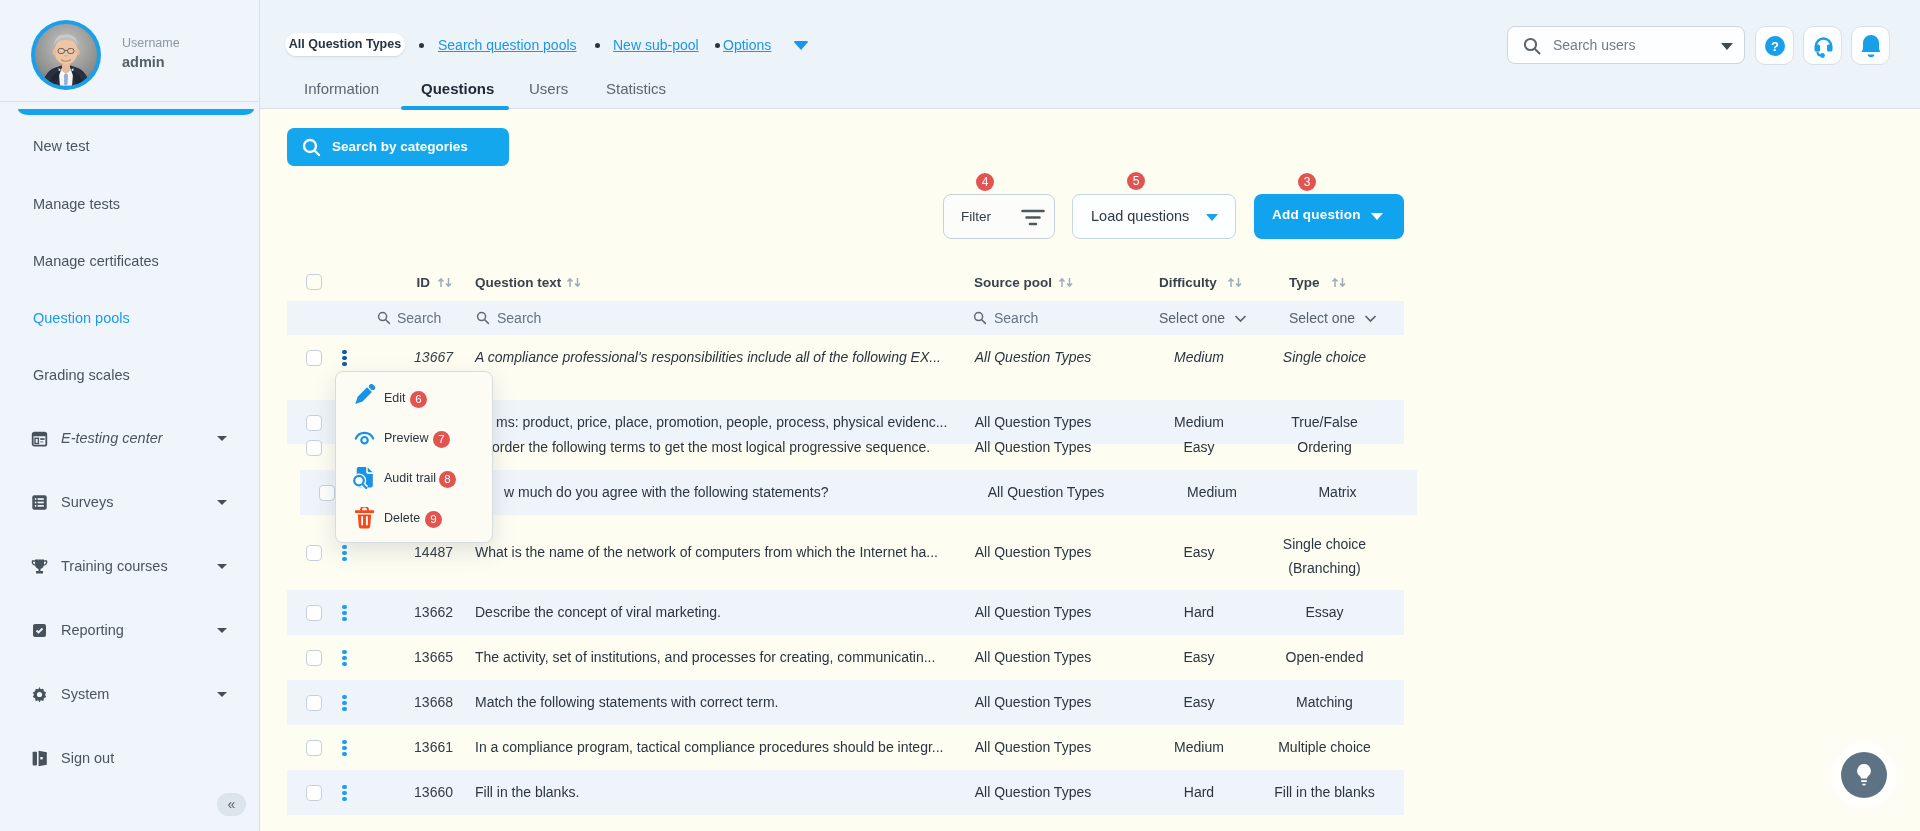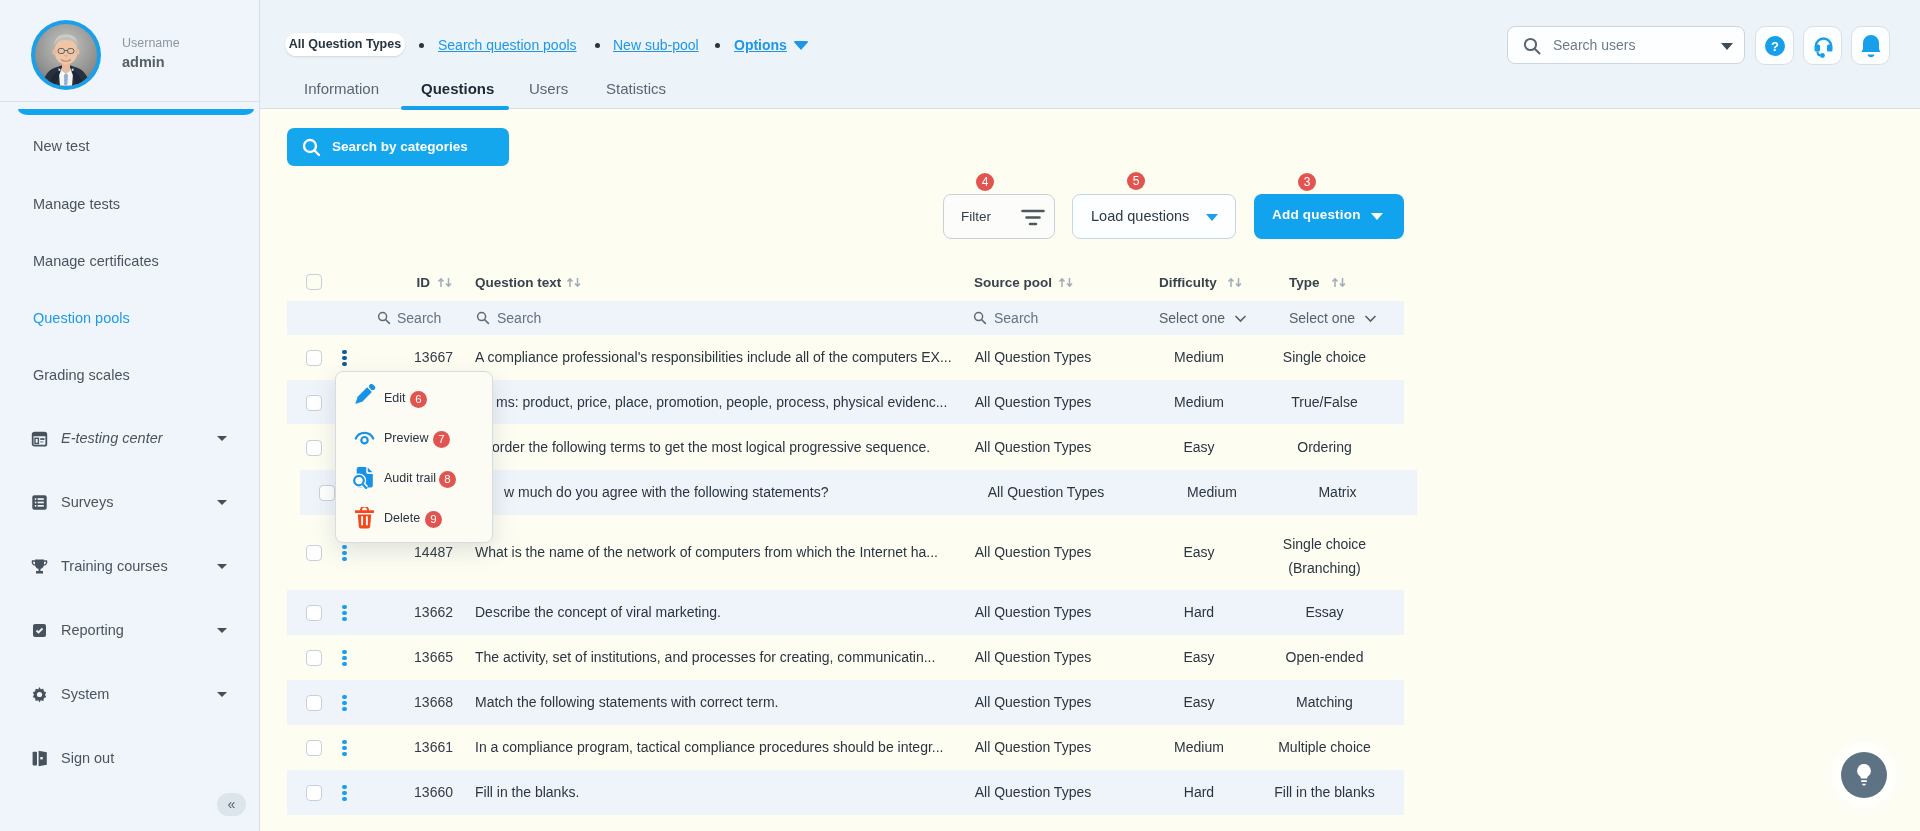--- a/index.html
+++ b/index.html
@@ -75,21 +75,21 @@
 </head>
 <body>
 
 <div id="topbar">
   <div id="aqtPill">All Question Types</div>
   <div class="bc-dot" style="left:159px;"></div>
   <div class="bc-link" style="left:178px;">Search question pools</div>
   <div class="bc-dot" style="left:335px;"></div>
   <div class="bc-link" style="left:353px;">New sub-pool</div>
   <div class="bc-dot" style="left:455px;"></div>
-  <div class="bc-link" style="left:474px;font-weight:bold;">Options</div>
+  <div class="bc-link" style="left:463px;">Options</div>
   <div style="position:absolute; left:533px; top:41px; width:0;height:0;border-left:8px solid transparent;border-right:8px solid transparent;border-top:9px solid #1e96e8;border-radius:3px;"></div>
   <div class="tab" style="left:44px;">Information</div>
   <div class="tab" id="tabActive" style="left:161px;">Questions</div>
   <div class="tab" style="left:269px;">Users</div>
   <div class="tab" style="left:346px;">Statistics</div>
   <div id="tabUnderline"></div>
   <div id="searchUsers">
     <svg style="position:absolute;left:14px;top:9px;" width="20" height="20" viewBox="0 0 20 20">
         <circle cx="8.5" cy="8.5" r="5.6" fill="none" stroke="#5b656f" stroke-width="2"></circle>
         <line x1="13" y1="13" x2="17.5" y2="17.5" stroke="#5b656f" stroke-width="2" stroke-linecap="round"></line>
@@ -291,34 +291,34 @@
         <path d="M1.5 1 l5 5 l5 -5" fill="none" stroke="#55606b" stroke-width="1.6"></path>
       </svg>
     <span class="selTxt" style="left:1002px;">Select one</span>
     <svg style="position:absolute;left:1077px;top:14px;" width="13" height="8" viewBox="0 0 13 8">
         <path d="M1.5 1 l5 5 l5 -5" fill="none" stroke="#55606b" stroke-width="1.6"></path>
       </svg>
   </div>
 </div>
 
 <div id="rows">
-<div class="row" style="top:335px; left:287px; height:46px;">
+<div class="row" style="top:335px; left:287px; height:46px;font-style:italic;">
       <div class="cb" style="top:14.5px;"></div>
       <div class="dots dk" style="top:14.5px;">
         <i></i>
         <i></i>
         <i></i>
       </div>
       <div class="cid" style="top:13.5px;">13667</div>
-      <div class="qtext" style="top:13.5px;">A compliance professional's responsibilities include all of the computers EX...</div>
+      <div class="qtext" style="top:13.5px;">A compliance professional's responsibilities include all of the following EX...</div>
       <div class="cpool" style="top:13.5px;">All Question Types</div>
       <div class="cdiff" style="top:13.5px;">Medium</div>
       <div class="ctype" style="top:13.5px;">Single choice</div>
     </div>
-<div class="row stripe" style="top:380px; left:287px; height:44px;padding-left:20px;">
+<div class="row stripe" style="top:400px; left:287px; height:44px;padding-left:20px;">
       <div class="cb" style="top:14.5px;"></div>
       <div class="cid" style="top:13.5px;"></div>
       <div class="qtext" style="top:13.5px; left:209px;">ms: product, price, place, promotion, people, process, physical evidenc...</div>
       <div class="cpool" style="top:13.5px;">All Question Types</div>
       <div class="cdiff" style="top:13.5px;">Medium</div>
       <div class="ctype" style="top:13.5px;">True/False</div>
     </div>
 <div class="row" style="top:425px; left:287px; height:45px;">
       <div class="cb" style="top:14.5px;"></div>
       <div class="cid" style="top:13.5px;"></div>

